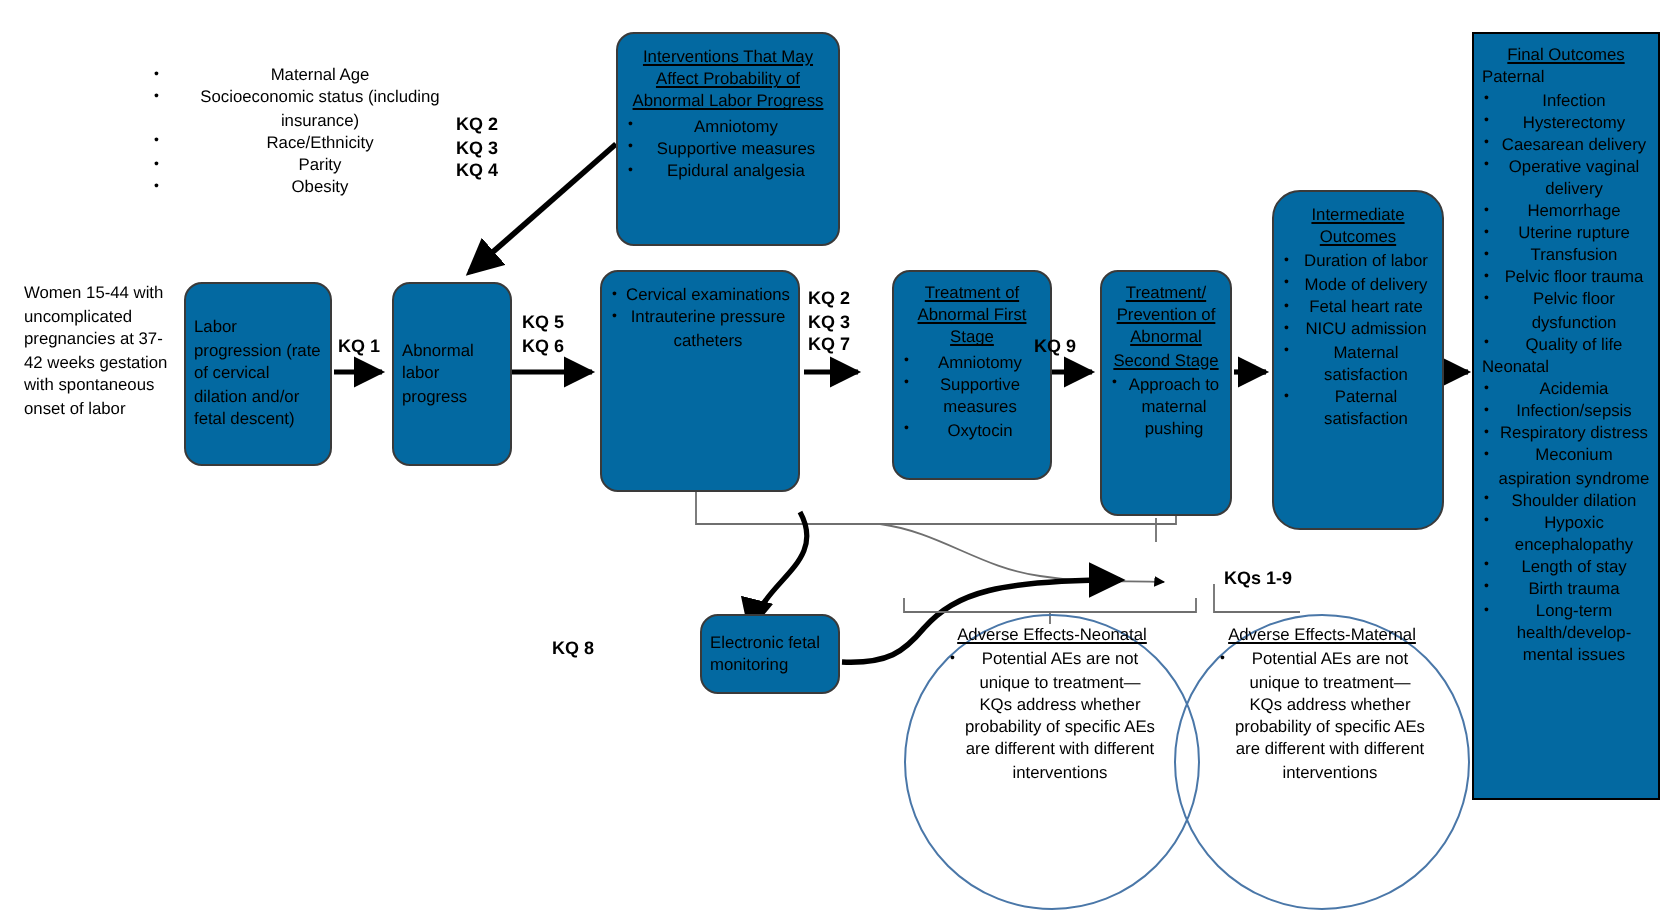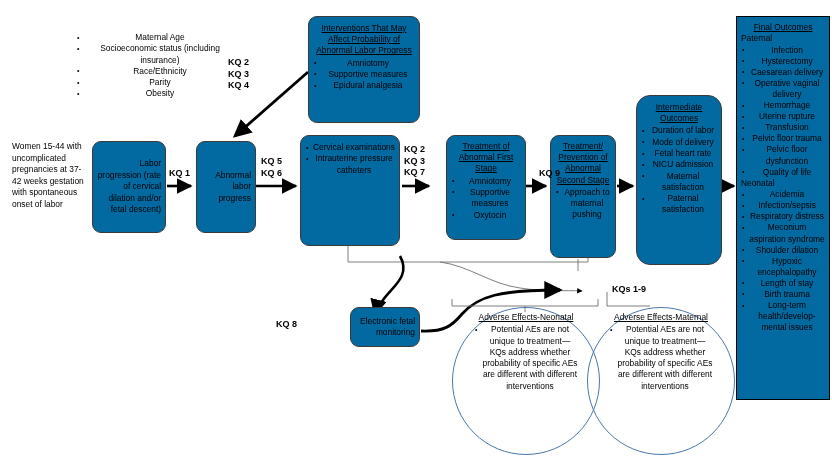--- a/index.html
+++ b/index.html
@@ -38,21 +38,21 @@
     justify-content: flex-start;
   }
   .box-title {
     text-align: center;
     text-decoration: underline;
     font-size: 8.4px;
     line-height: 11.2px;
     margin: 0 0 0 0;
   }
   .ctr-text {
-    text-align: right;
+    text-align: left;
     font-size: 8.4px;
     line-height: 11.4px;
   }
 
   
   ul.bl {
     list-style: none;
     margin: 0;
     padding: 0;
   }
@@ -284,17 +284,17 @@
 
   <div class="kq" style="left:228px; top:57px;">KQ 2
 KQ 3
 KQ 4</div>
   <div class="kq" style="left:169px; top:168px;">KQ 1</div>
   <div class="kq" style="left:261px; top:156px;">KQ 5
 KQ 6</div>
   <div class="kq" style="left:404px; top:144px;">KQ 2
 KQ 3
 KQ 7</div>
-  <div class="kq" style="left:539px; top:168px;">KQ 9</div>
+  <div class="kq" style="left:517px; top:168px;">KQ 9</div>
   <div class="kq" style="left:276px; top:319px;">KQ 8</div>
   <div class="kq" style="left:612px; top:284px;">KQs 1-9</div>
 
 </div>
 
 </body></html>

